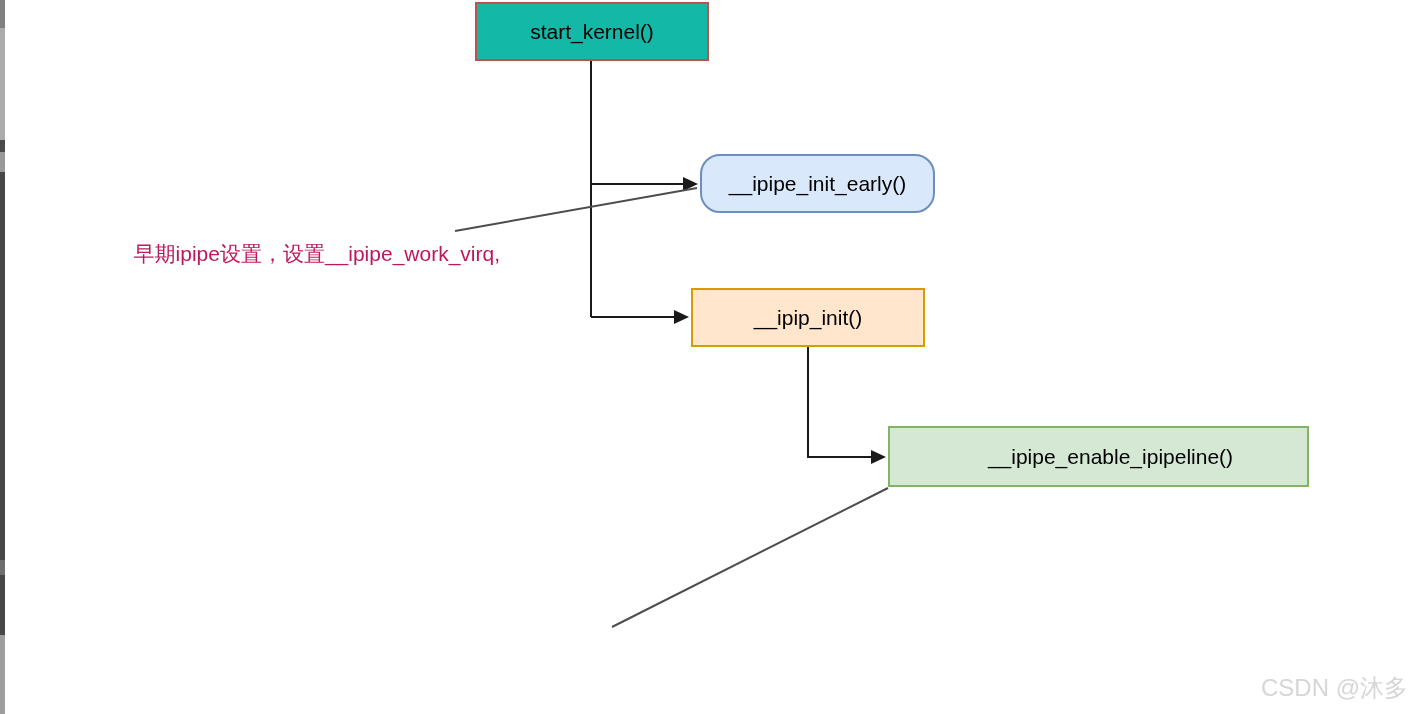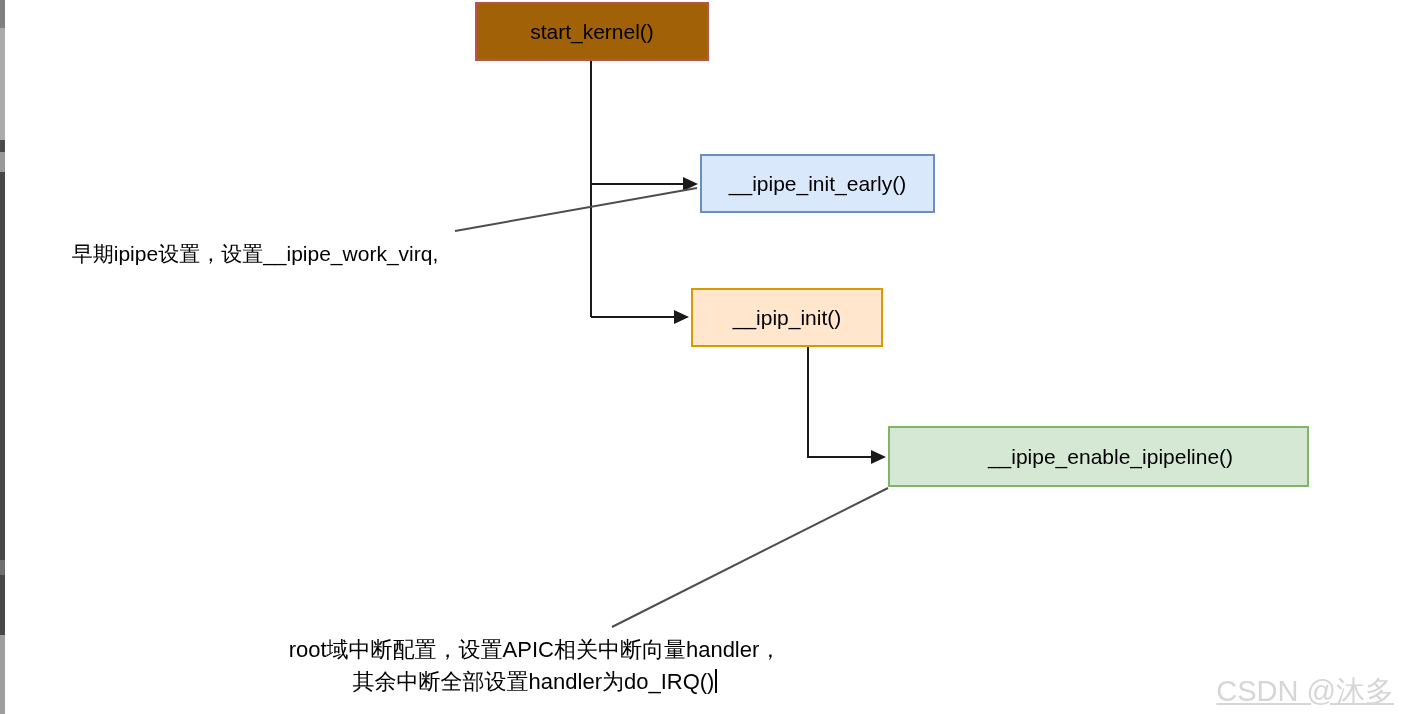--- a/index.html
+++ b/index.html
@@ -45,52 +45,51 @@
     display: flex;
     align-items: center;
     justify-content: center;
     font-size: 21px;
     color: #000000;
     z-index: 2;
     white-space: nowrap;
   }
   .node0 { left: 475px; top: 2px;   width: 234px; height: 59px; }
   .node1 { left: 700px; top: 154px; width: 235px; height: 59px; }
-  .node2 { left: 691px; top: 288px; width: 192px; height: 59px; }
+  .node2 { left: 691px; top: 288px; width: 234px; height: 59px; }
   .node3 { left: 888px; top: 426px; width: 421px; height: 61px; padding-left: 24px; }
 
   .annotation {
     position: absolute;
-    text-align: center;
+    text-align: right;
     font-size: 21px;
     line-height: 32px;
-    color: #000000;
+    color: #be185d;
     z-index: 2;
   }
   .annotation-early { left: 10px;  top: 238px; width: 490px; }
   .annotation-root  { left: 225px; top: 634px; width: 620px; font-size: 22px; }
 
   .caret {
     display: inline-block;
     width: 2px;
     height: 24px;
     background: #000;
     vertical-align: -4px;
     margin-left: 1px;
   }
 
   .watermark {
     position: absolute;
-    right: 28px;
+    right: 14px;
     top: 672px;
-    font-size: 29px;
+    font-size: 24px;
     color: #d6d6d6;
     z-index: 2;
     white-space: nowrap;
-    text-decoration: underline;
   }
 </style>
 </head>
 <body>
 
 <div class="stage">
 
   <div class="edge-strip">
     <div class="seg seg1"></div>
     <div class="seg seg2"></div>
@@ -125,39 +124,33 @@
 
     <g>
       <line x1="455" y1="231" x2="697" y2="188" stroke-width="2" stroke="#4d4d4d"></line>
     </g>
 
     <g>
       <line x1="612" y1="627" x2="888" y2="488" stroke-width="2" stroke="#4d4d4d"></line>
     </g>
   </svg>
 
-  <div class="node node0" style="background-color: #a16207; border-color: rgb(184, 84, 80);">
+  <div class="node node0" style="background-color: #14b8a6; border-color: rgb(184, 84, 80);">
     <span>start_kernel()</span>
   </div>
-  <div class="node node1" style="background-color: rgb(218, 232, 252); border-color: rgb(108, 142, 191);">
+  <div class="node node1" style="background-color: rgb(218, 232, 252); border-color: rgb(108, 142, 191); border-radius: 20px;">
     <span>__ipipe_init_early()</span>
   </div>
   <div class="node node2" style="background-color: rgb(255, 230, 204); border-color: rgb(215, 155, 0);">
     <span>__ipip_init()</span>
   </div>
   <div class="node node3" style="background-color: rgb(213, 232, 212); border-color: rgb(130, 179, 102);">
     <span>__ipipe_enable_ipipeline()</span>
   </div>
 
   <div class="annotation annotation-early">
     <div>早期ipipe设置，设置__ipipe_work_virq,</div>
   </div>
 
-  <div class="annotation annotation-root">
-    <div>root域中断配置，设置APIC相关中断向量handler，</div>
-    <div>
-      <span>其余中断全部设置handler为do_IRQ()</span><span class="caret"></span>
-    </div>
-  </div>
 
   <div class="watermark" style="color: rgb(214, 214, 214);">CSDN @沐多</div>
 
 </div>
 
 </body></html>

